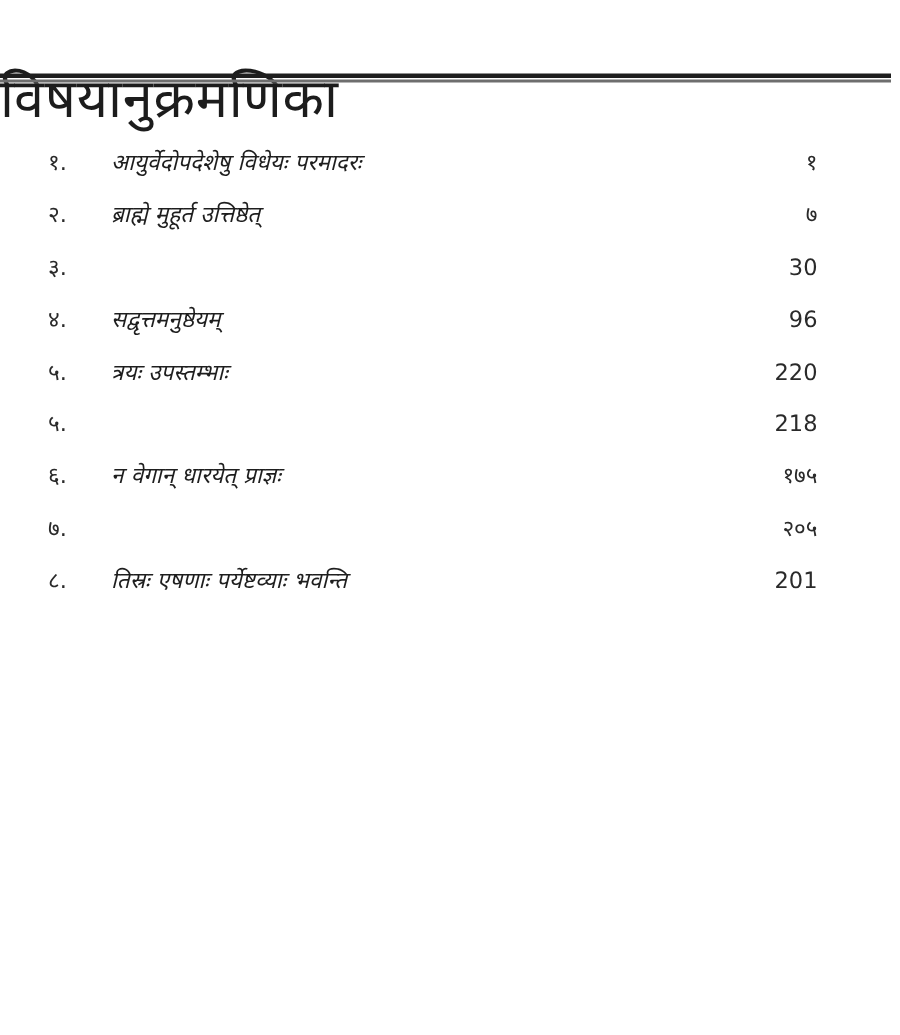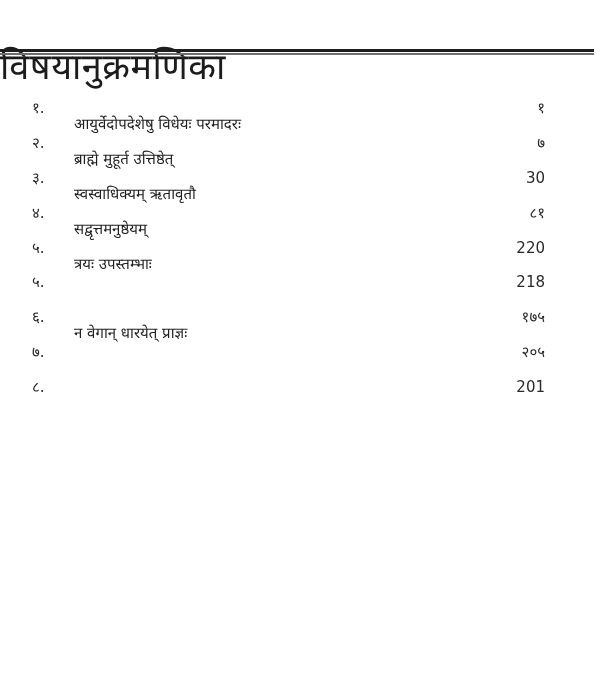--- a/index.html
+++ b/index.html
@@ -56,23 +56,24 @@
     }
     .num {
       position: absolute;
       left: 32px;
       top: 0;
       color: #2a2a2a;
     }
     .label {
       position: absolute;
       left: 74px;
-      top: 16px;
+      top: 0;
       white-space: nowrap;
       color: #1e1e1e;
+      font-style: italic;
     }
     .page {
       position: absolute;
       right: 55px;
       top: 0;
       color: #2a2a2a;
       text-align: right;
     }
   </style>
 </head>
@@ -88,27 +89,26 @@
     <span class="label">आयुर्वेदोपदेशेषु विधेयः परमादरः</span>
     <span class="page">१</span>
   </div>
   <div class="row">
     <span class="num">२.</span>
     <span class="label">ब्राह्मे मुहूर्त उत्तिष्ठेत्</span>
     <span class="page">७</span>
   </div>
   <div class="row">
     <span class="num">३.</span>
-    <span class="label">स्वस्वाधिक्यम् ऋतावृतौ</span>
     <span class="page">30</span>
   </div>
   <div class="row">
     <span class="num">४.</span>
     <span class="label">सद्वृत्तमनुष्ठेयम्</span>
-    <span class="page">८१</span>
+    <span class="page">96</span>
   </div>
   <div class="row">
     <span class="num">५.</span>
     <span class="label">त्रयः उपस्तम्भाः</span>
     <span class="page">220</span>
   </div>
   <div class="row">
     <span class="num">५.</span>
     <span class="page">218</span>
   </div>
@@ -116,15 +116,16 @@
     <span class="num">६.</span>
     <span class="label">न वेगान् धारयेत् प्राज्ञः</span>
     <span class="page">१७५</span>
   </div>
   <div class="row">
     <span class="num">७.</span>
     <span class="page">२०५</span>
   </div>
   <div class="row">
     <span class="num">८.</span>
+    <span class="label">तिस्रः एषणाः  पर्येष्टव्याः भवन्ति</span>
     <span class="page">201</span>
   </div>
 </div>
 
 </body></html>

